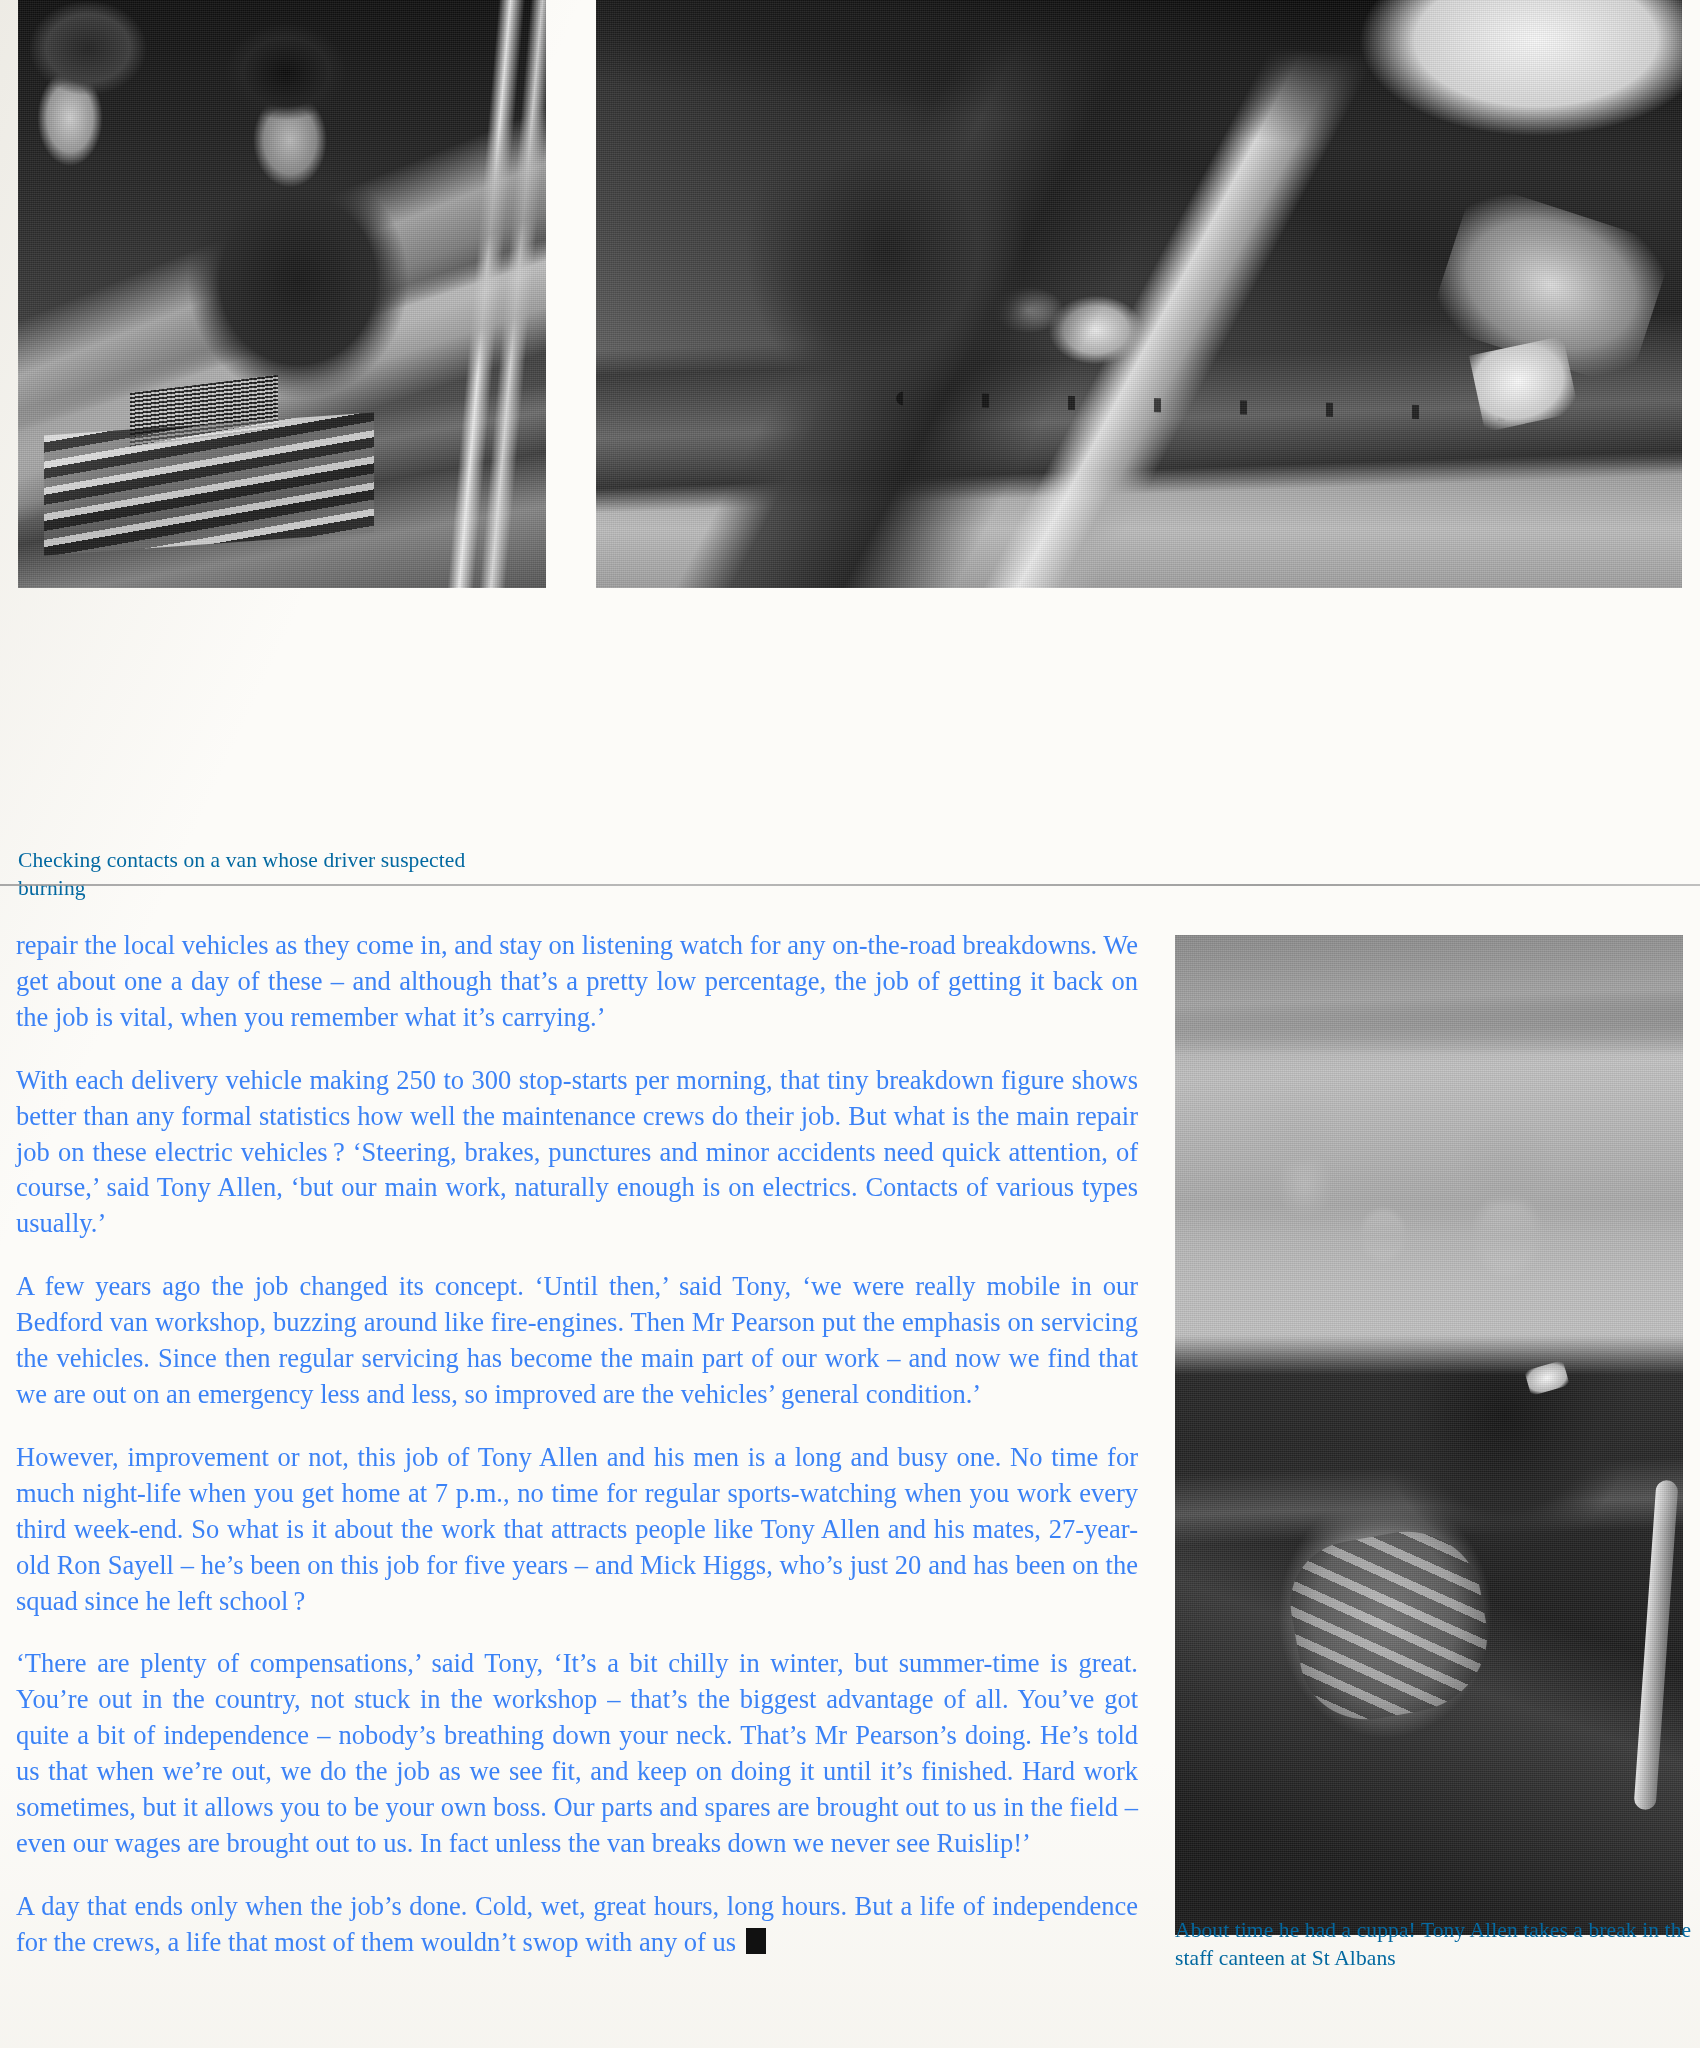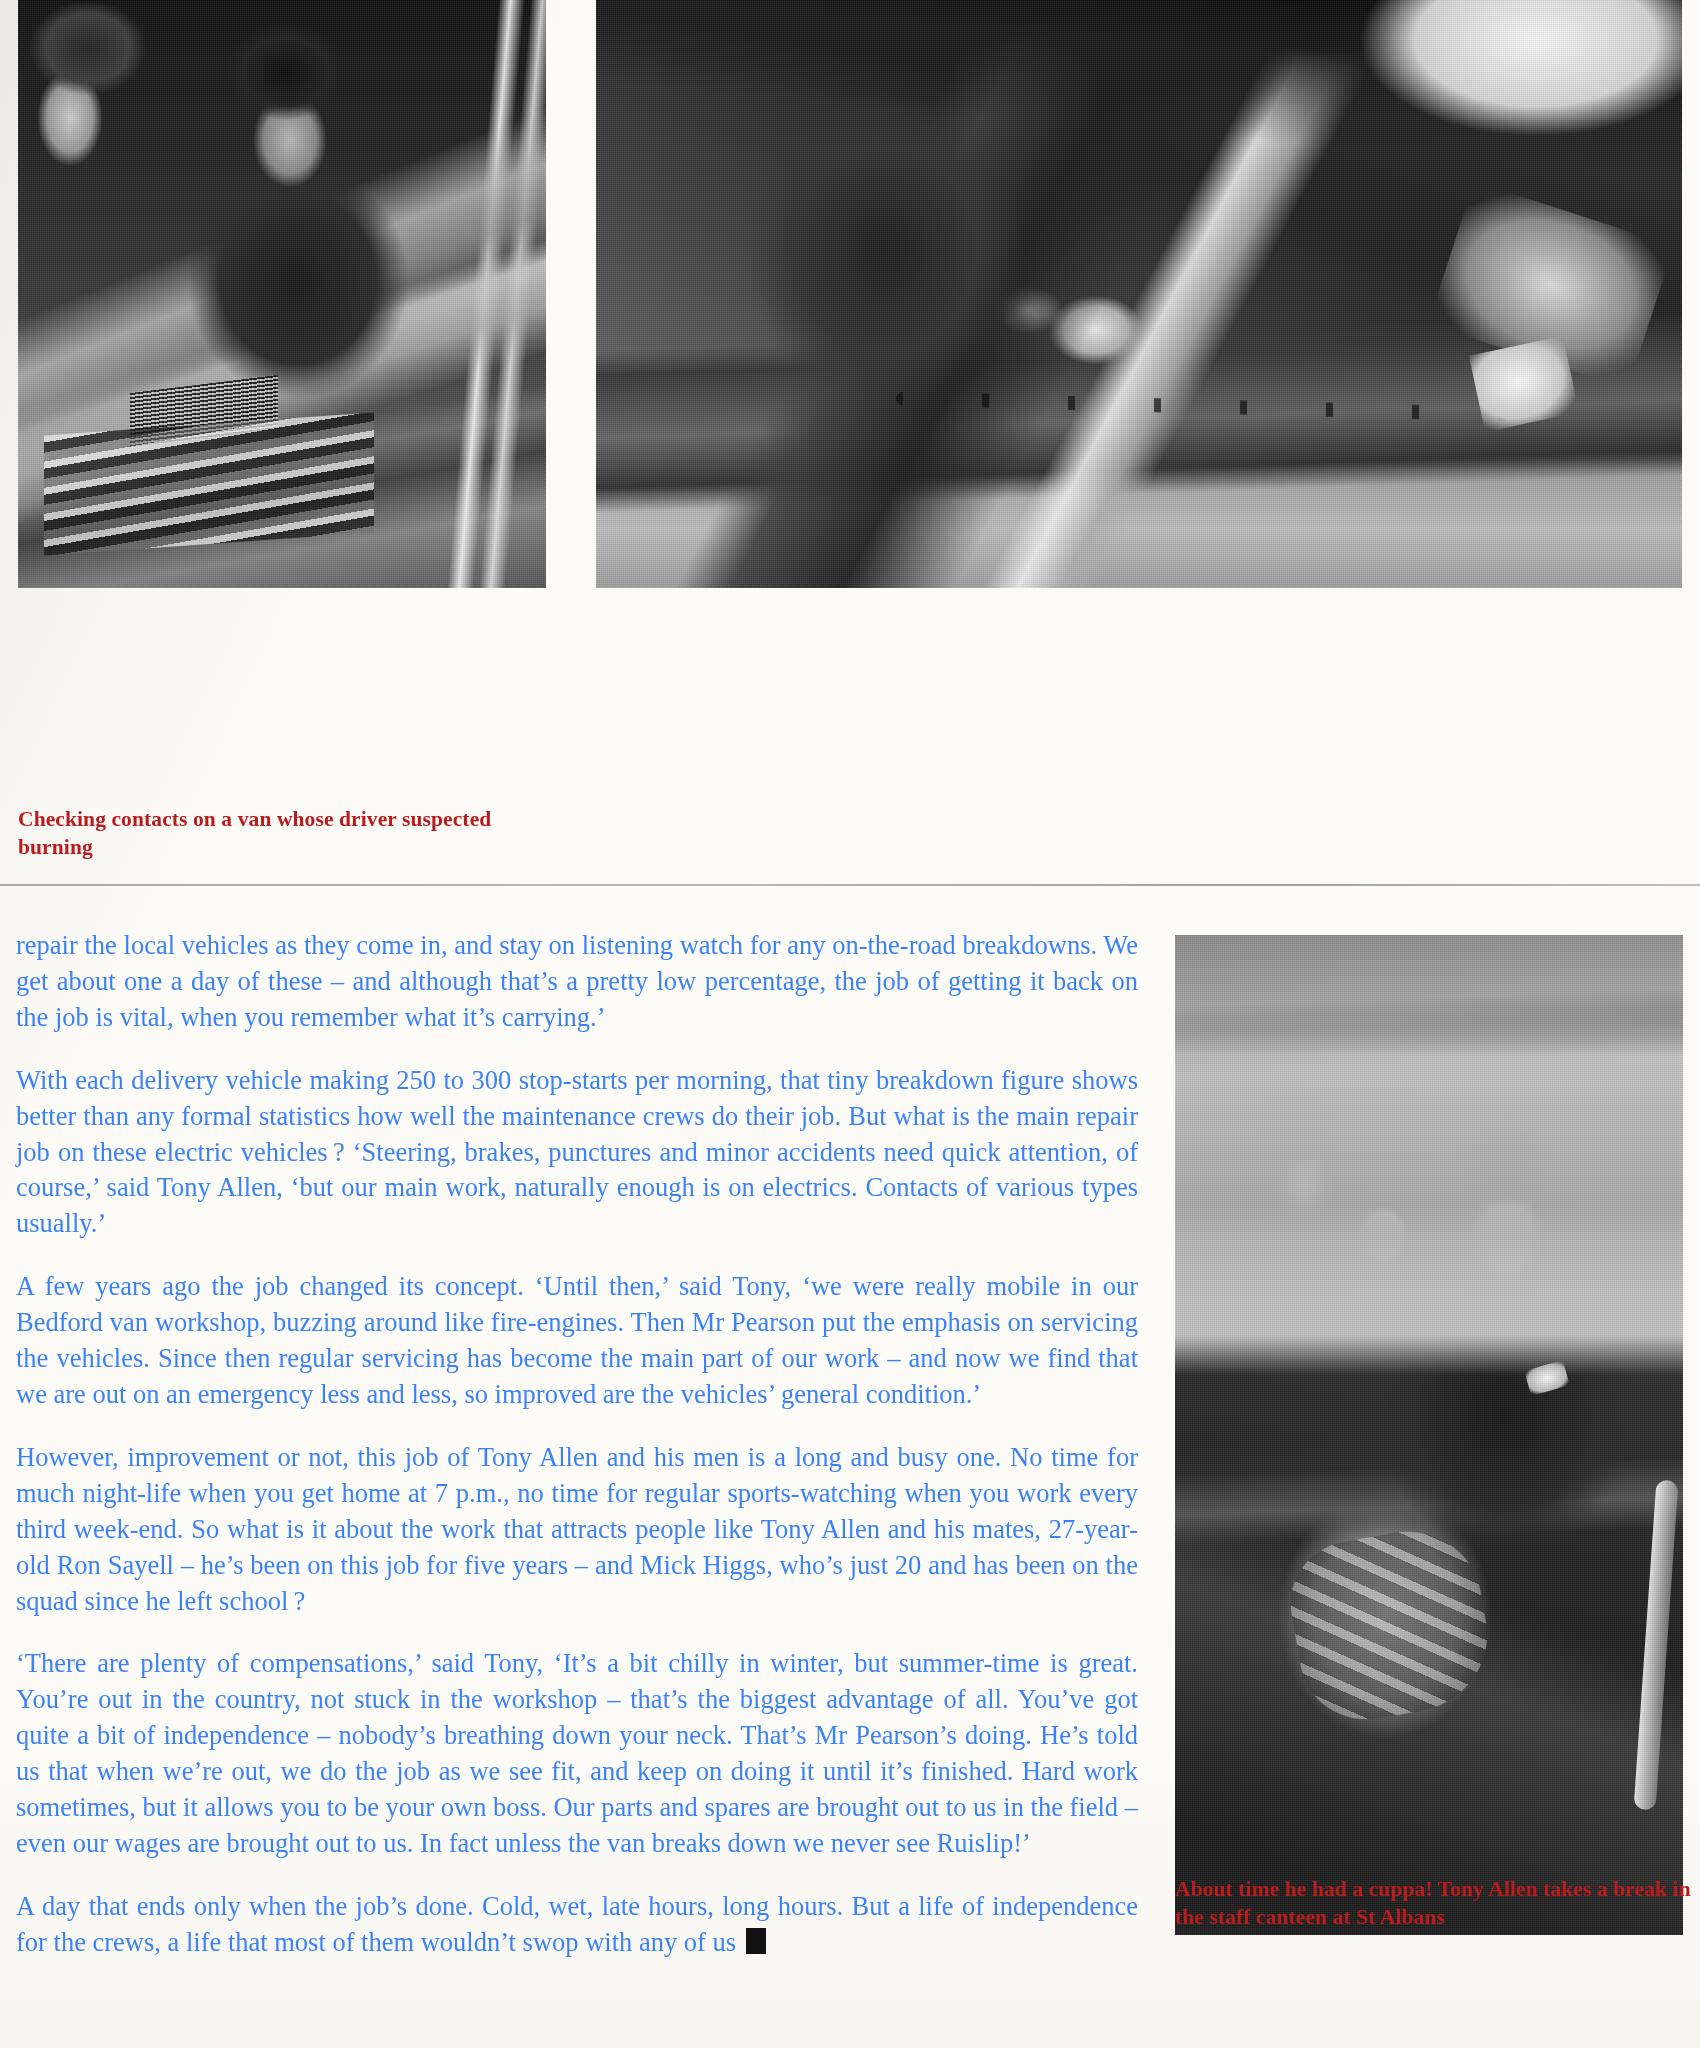--- a/index.html
+++ b/index.html
@@ -186,24 +186,25 @@
   #photo-canteen .watch {
     position: absolute; left: 352px; top: 430px; width: 40px; height: 26px;
     background: radial-gradient(ellipse at 50% 50%, #efece4 0%, #b6b1a6 70%, rgba(140,136,128,0) 90%);
     transform: rotate(-16deg);
   }
 
   
   .caption {
     position: absolute;
     font-family: "Liberation Serif", "DejaVu Serif", serif;
-    font-weight: bold;
-    color: #b91c1c;
+    font-weight: normal;
+    color: #0369a1;
     line-height: 1.30;
     letter-spacing: .1px;
+    margin-top: 41px;
   }
   #caption-left  { left: 18px;  top: 806px; width: 520px;  font-size: 21.5px; }
   #caption-right { left: 596px; top: 806px; width: 1090px; font-size: 21.5px; }
   #caption-canteen {
     left: 1175px; top: 1876px; width: 520px; font-size: 21.5px;
   }
 
   
   #divider {
     position: absolute;
@@ -271,17 +272,17 @@
 
   <div class="caption" id="caption-canteen">About time he had a cuppa! Tony Allen takes a break in the staff canteen at St Albans</div>
 
   <div id="bodytext">
     <p>repair the local vehicles as they come in, and stay on listening watch for any on-the-road breakdowns. We get about one a day of these – and although that’s a pretty low percentage, the job of getting it back on the job is vital, when you remember what it’s carrying.’</p>
     <p>With each delivery vehicle making 250 to 300 stop-starts per morning, that tiny breakdown figure shows better than any formal statistics how well the maintenance crews do their job. But what is the main repair job on these electric vehicles ? ‘Steering, brakes, punctures and minor accidents need quick attention, of course,’ said Tony Allen, ‘but our main work, naturally enough is on electrics. Contacts of various types usually.’</p>
     <p>A few years ago the job changed its concept. ‘Until then,’ said Tony, ‘we were really mobile in our Bedford van workshop, buzzing around like fire-engines. Then Mr Pearson put the emphasis on servicing the vehicles. Since then regular servicing has become the main part of our work – and now we find that we are out on an emergency less and less, so improved are the vehicles’ general condition.’</p>
     <p>However, improvement or not, this job of Tony Allen and his men is a long and busy one. No time for much night-life when you get home at 7 p.m., no time for regular sports-watching when you work every third week-end. So what is it about the work that attracts people like Tony Allen and his mates, 27-year-old Ron Sayell – he’s been on this job for five years – and Mick Higgs, who’s just 20 and has been on the squad since he left school ?</p>
     <p>‘There are plenty of compensations,’ said Tony, ‘It’s a bit chilly in winter, but summer-time is great. You’re out in the country, not stuck in the workshop – that’s the biggest advantage of all. You’ve got quite a bit of independence – nobody’s breathing down your neck. That’s Mr Pearson’s doing. He’s told us that when we’re out, we do the job as we see fit, and keep on doing it until it’s finished. Hard work sometimes, but it allows you to be your own boss. Our parts and spares are brought out to us in the field – even our wages are brought out to us. In fact unless the van breaks down we never see Ruislip!’</p>
     <p>
-      <span>A day that ends only when the job’s done. Cold, wet, late hours, long hours. But a life of independence for the crews, a life that most of them wouldn’t swop with any of us</span><span class="endmark"></span>
+      <span>A day that ends only when the job’s done. Cold, wet, great hours, long hours. But a life of independence for the crews, a life that most of them wouldn’t swop with any of us</span><span class="endmark"></span>
     </p>
   </div>
 
 </div>
 
 </body></html>

